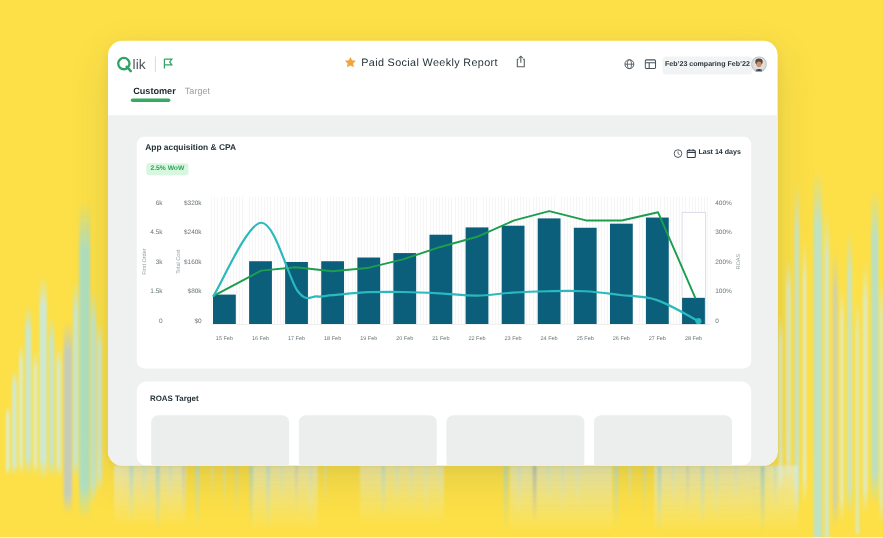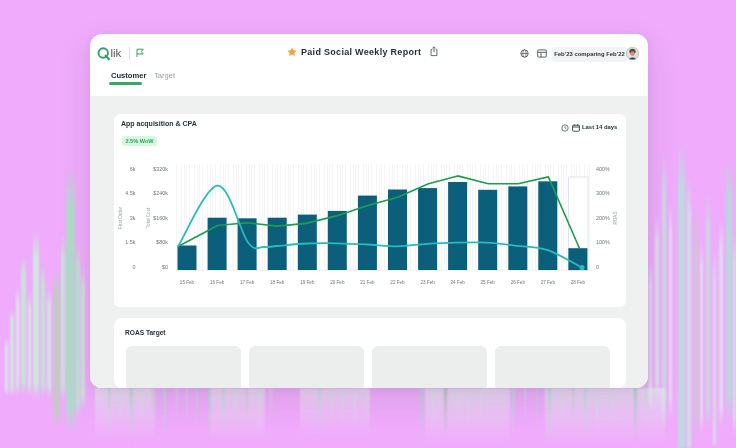--- a/index.html
+++ b/index.html
@@ -1,17 +1,17 @@
 <!DOCTYPE html>
 <html><head><meta charset="utf-8">
 <style>
 * { margin:0; padding:0; box-sizing:border-box; }
 html,body { width:736px; height:448px; background:#ffffff; overflow:hidden;
   font-family:"Liberation Sans", sans-serif; }
-#page { position:relative; width:736px; height:448px; background:#f0abfc; overflow:hidden; }
+#page { position:relative; width:736px; height:448px; background:#fde047; overflow:hidden; }
 .deco { position:absolute; inset:0; filter:blur(0.9px); }
 .deco2 { position:absolute; inset:0; filter:blur(1px); }
 #card { position:absolute; left:90px; top:34px; width:558px; height:354px; background:#ffffff;
   border-radius:12px; box-shadow:0 12px 34px rgba(45,70,70,.13), 0 2px 8px rgba(45,70,70,.06); }
 #panel { position:absolute; left:0; top:62px; width:558px; height:292px; background:#eff1f1;
   border-radius:0 0 12px 12px; overflow:hidden; }
 #chartcard { position:absolute; left:24px; top:18px; width:512px; height:193px; background:#fff;
   border-radius:6px; }
 #roascard { position:absolute; left:24px; top:222px; width:512px; height:70px; background:#fff;
   border-radius:8px; overflow:hidden; }
@@ -103,21 +103,21 @@
 <text x="13.5" y="13.4" font-family="Liberation Sans, sans-serif" font-size="11.5" fill="#4d565a">lik</text>
 </svg>
   <div style="position:absolute;left:39px;top:13px;width:1px;height:13px;background:#dbe0e1"></div>
   <svg width="10" height="10" viewBox="0 0 10 10" style="position:absolute;left:45px;top:14px">
 <path d="M2 1.2 H8.2 L6.4 3.6 L8.2 6 H2" fill="none" stroke="#2fa363" stroke-width="1"></path>
 <line x1="2" y1="1.2" x2="2" y2="9" stroke="#2fa363" stroke-width="1"></line>
 </svg>
   <svg width="10" height="10" viewBox="0 0 10 10" style="position:absolute;left:197px;top:13px">
 <path d="M5 0.4 L6.4 3.3 L9.6 3.7 L7.3 5.9 L7.9 9.1 L5 7.5 L2.1 9.1 L2.7 5.9 L0.4 3.7 L3.6 3.3 Z" fill="#f0a63c"></path>
 </svg>
-  <div class="txt" style="left:211px;top:13px;font-size:9px;font-weight:bold;color:#1e2d33;letter-spacing:0.3px">Paid Social Weekly Report</div>
+  <div class="txt" style="left:211px;top:13px;font-size:9px;font-weight:normal;color:#1e2d33;letter-spacing:0.3px">Paid Social Weekly Report</div>
   <svg width="10" height="11" viewBox="0 0 10 11" style="position:absolute;left:339px;top:12px">
 <path d="M3.2 3.4 H2.1 V9.6 H7.9 V3.4 H6.8" fill="none" stroke="#575f63" stroke-width="0.9"></path>
 <line x1="5" y1="0.8" x2="5" y2="6.2" stroke="#575f63" stroke-width="0.9"></line>
 <path d="M3.4 2.4 L5 0.8 L6.6 2.4" fill="none" stroke="#575f63" stroke-width="0.9"></path>
 </svg>
   <svg width="9" height="9" viewBox="0 0 9 9" style="position:absolute;left:430px;top:15px">
 <circle cx="4.5" cy="4.5" r="3.7" fill="none" stroke="#49535a" stroke-width="0.8"></circle>
 <ellipse cx="4.5" cy="4.5" rx="1.7" ry="3.7" fill="none" stroke="#49535a" stroke-width="0.7"></ellipse>
 <line x1="0.8" y1="4.5" x2="8.2" y2="4.5" stroke="#49535a" stroke-width="0.7"></line>
 </svg>

